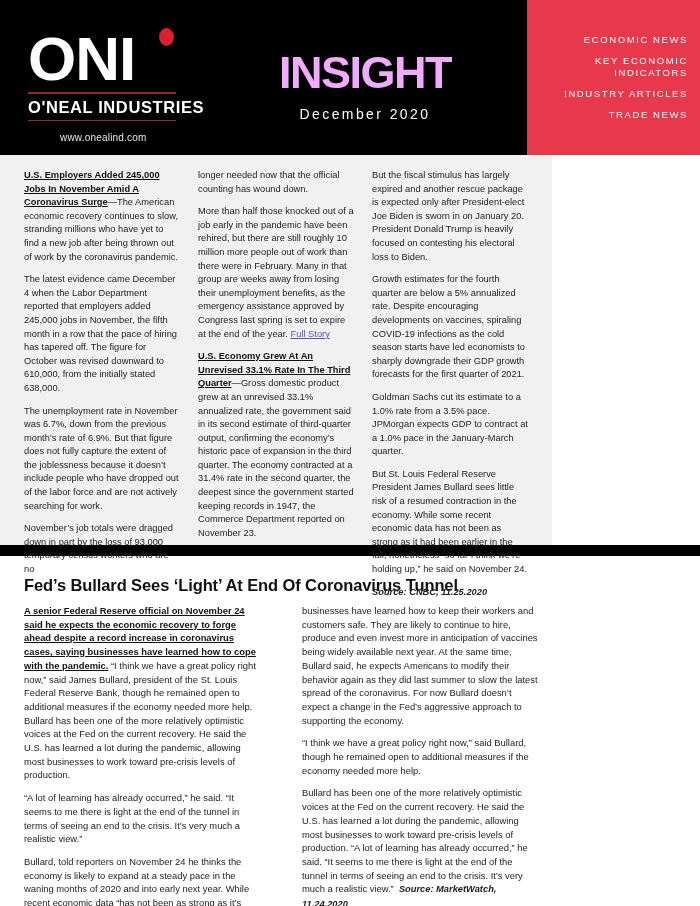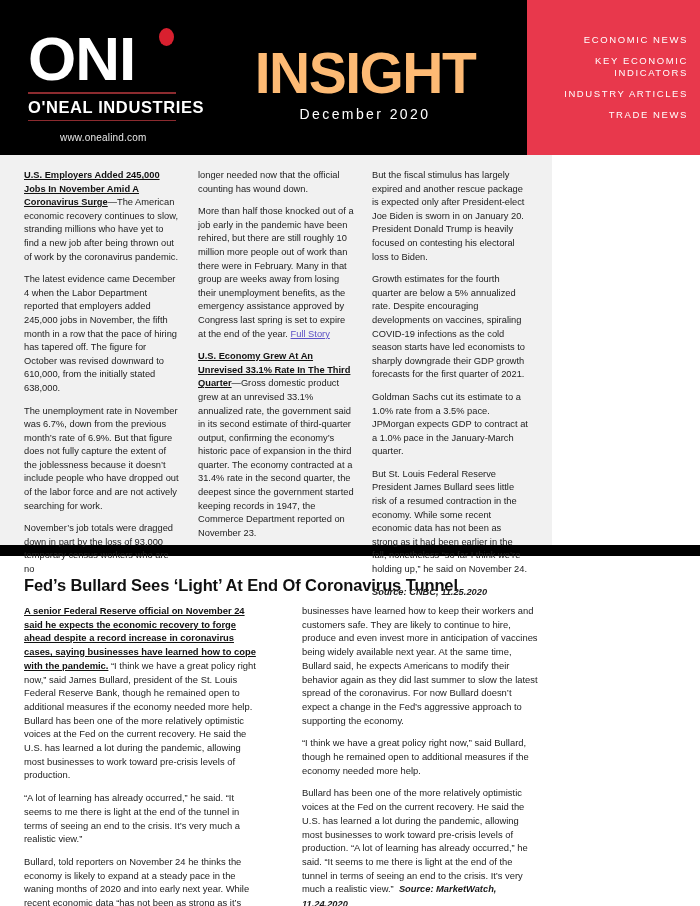--- a/index.html
+++ b/index.html
@@ -109,22 +109,22 @@
 
   
   .insight-block {
     position: absolute;
     left: 215px;
     top: 44px;
     width: 300px;
     text-align: center;
   }
   .insight-word {
-    color: #fdba74;
-    font-size: 57px;
+    color: #f0abfc;
+    font-size: 45px;
     line-height: 58px;
     font-weight: bold;
     letter-spacing: -1.5px;
     font-family: "Liberation Sans", sans-serif;
   }
   .insight-date {
     color: #ffffff;
     font-size: 14px;
     letter-spacing: 2.4px;
     font-weight: 500;

